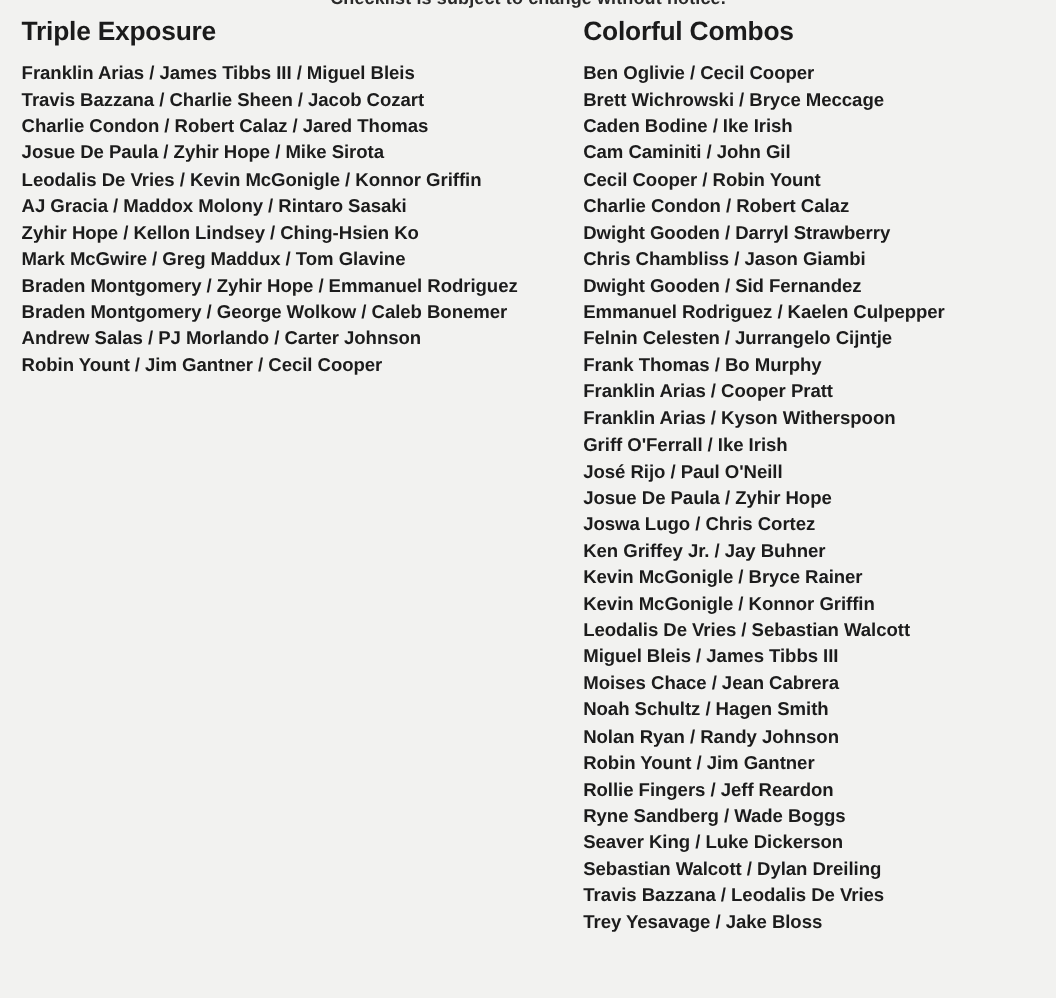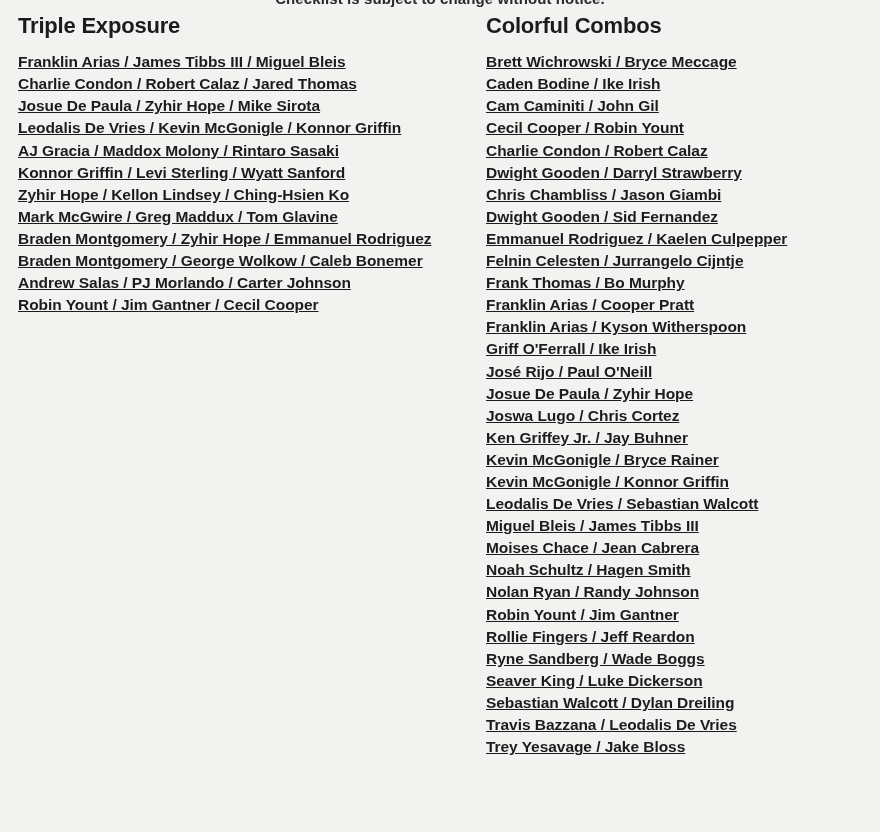--- a/index.html
+++ b/index.html
@@ -58,21 +58,20 @@
     font-weight: bold;
     color: #1b1b1b;
     letter-spacing: -0.2px;
     margin-bottom: 13px;
     line-height: 1.1;
   }
   .list {
     list-style: none;
     margin: 0;
     padding: 0;
-    text-decoration: underline;
   }
   .list li {
     font-size: 15.5px;
     font-weight: bold;
     line-height: 22.1px;
     color: #1c1c1c;
     letter-spacing: -0.05px;
     white-space: nowrap;
   }
 </style>
@@ -82,37 +81,38 @@
 <div class="page">
 
   <div class="notice">Checklist is subject to change without notice.</div>
 
   <div class="columns">
 
     <div class="column left">
       <div class="col-title">Triple Exposure</div>
       <ul class="list">
         <li>Franklin Arias / James Tibbs III / Miguel Bleis</li>
+        <li>Travis Bazzana / Charlie Sheen / Jacob Cozart</li>
         <li>Charlie Condon / Robert Calaz / Jared Thomas</li>
         <li>Josue De Paula / Zyhir Hope / Mike Sirota</li>
         <li>Leodalis De Vries / Kevin McGonigle / Konnor Griffin</li>
         <li>AJ Gracia / Maddox Molony / Rintaro Sasaki</li>
-        <li>Konnor Griffin / Levi Sterling / Wyatt Sanford</li>
         <li>Zyhir Hope / Kellon Lindsey / Ching-Hsien Ko</li>
         <li>Mark McGwire / Greg Maddux / Tom Glavine</li>
         <li>Braden Montgomery / Zyhir Hope / Emmanuel Rodriguez</li>
         <li>Braden Montgomery / George Wolkow / Caleb Bonemer</li>
         <li>Andrew Salas / PJ Morlando / Carter Johnson</li>
         <li>Robin Yount / Jim Gantner / Cecil Cooper</li>
       </ul>
     </div>
 
     <div class="column right">
       <div class="col-title">Colorful Combos</div>
       <ul class="list">
+        <li>Ben Oglivie / Cecil Cooper</li>
         <li>Brett Wichrowski / Bryce Meccage</li>
         <li>Caden Bodine / Ike Irish</li>
         <li>Cam Caminiti / John Gil</li>
         <li>Cecil Cooper / Robin Yount</li>
         <li>Charlie Condon / Robert Calaz</li>
         <li>Dwight Gooden / Darryl Strawberry</li>
         <li>Chris Chambliss / Jason Giambi</li>
         <li>Dwight Gooden / Sid Fernandez</li>
         <li>Emmanuel Rodriguez / Kaelen Culpepper</li>
         <li>Felnin Celesten / Jurrangelo Cijntje</li>

